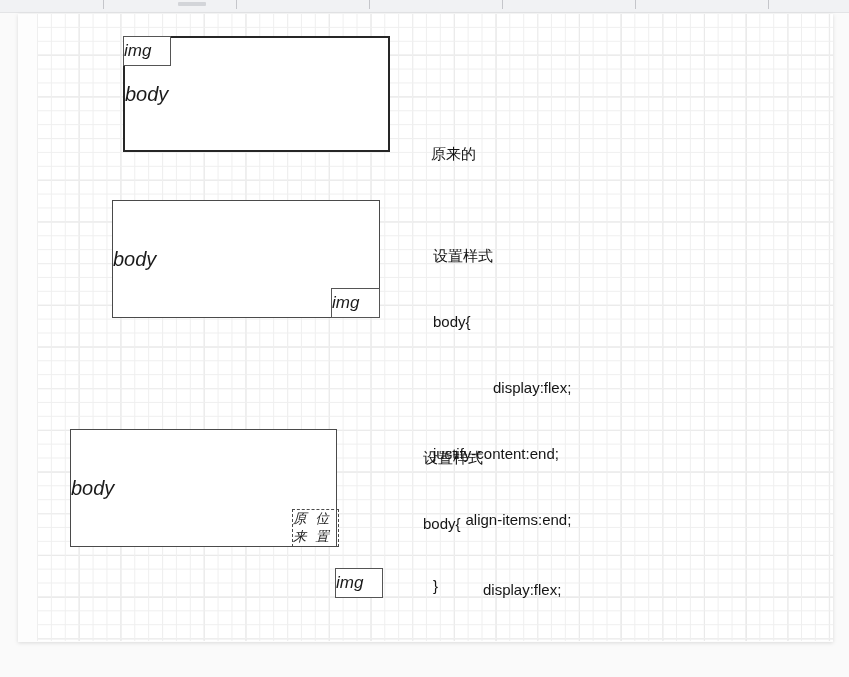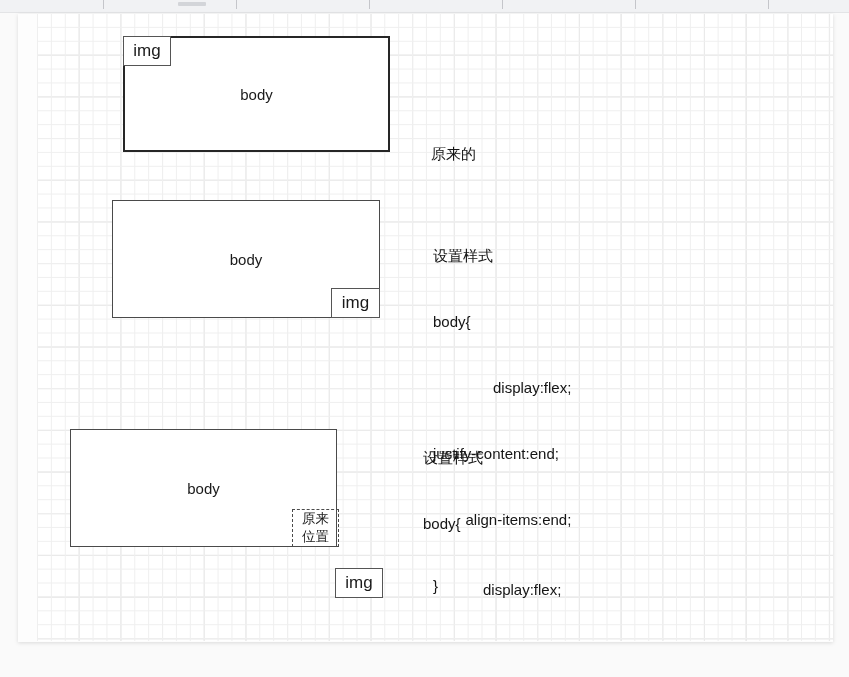--- a/index.html
+++ b/index.html
@@ -75,40 +75,41 @@
     background-position: 0 -1px, 0 -1px, 0 -1px, 0 -1px;
   }
 
   
   .box {
     position: absolute;
     background: #ffffff;
     box-sizing: border-box;
     display: flex;
     align-items: center;
-    justify-content: center;
+    justify-content: flex-start;
     color: #1a1a1a;
+    font-style: italic;
   }
   .box-body {
     border: 1.6px solid #4a4a4a;
-    font-size: 15px;
+    font-size: 20px;
   }
   .box-body.thick {
     border: 2px solid #262626;
   }
   .box-img {
     border: 1.6px solid #555555;
     font-size: 17px;
   }
   .box-dashed {
     border: 1.3px dashed #4a4a4a;
     background: transparent;
     font-size: 13.5px;
     line-height: 1.32;
-    flex-direction: column;
+    flex-direction: row;
     color: #1a1a1a;
   }
 
   
   .note {
     position: absolute;
     color: #141414;
     font-size: 15px;
     line-height: 22px;
     white-space: pre;

